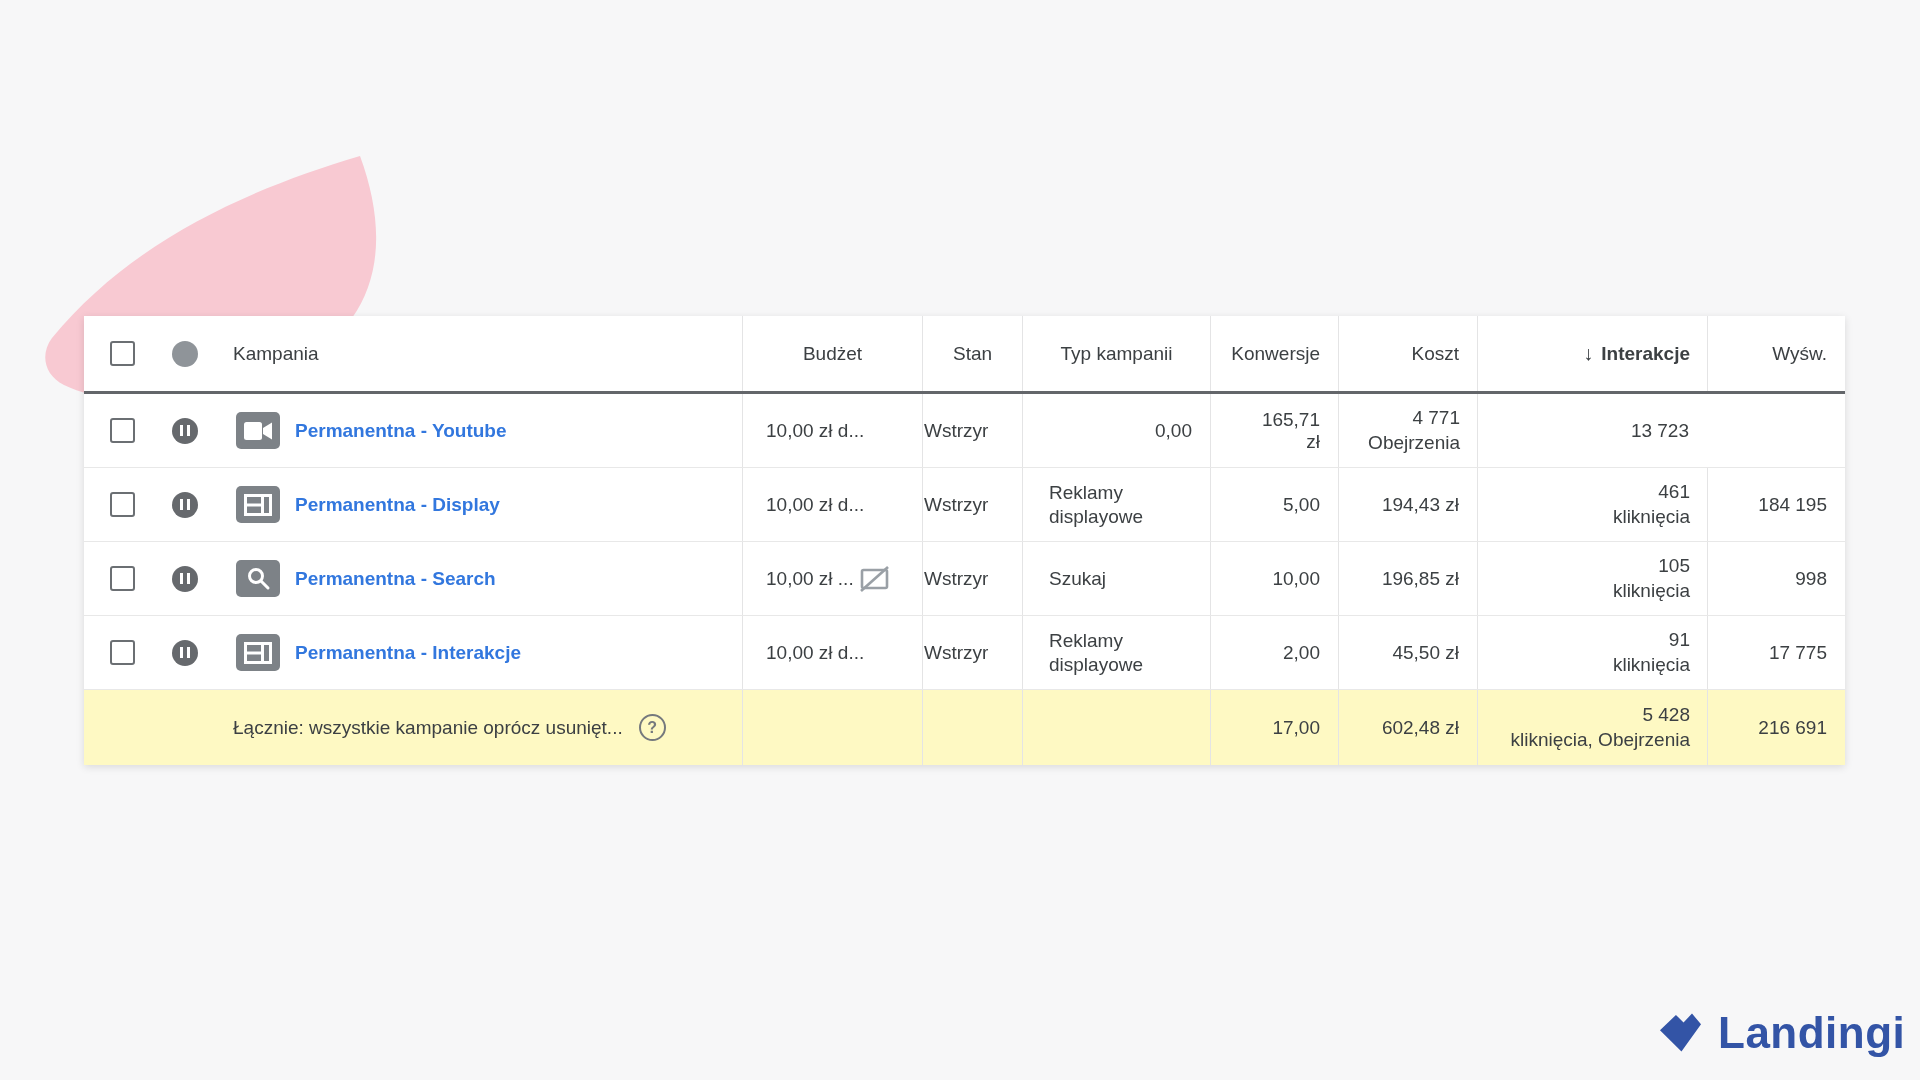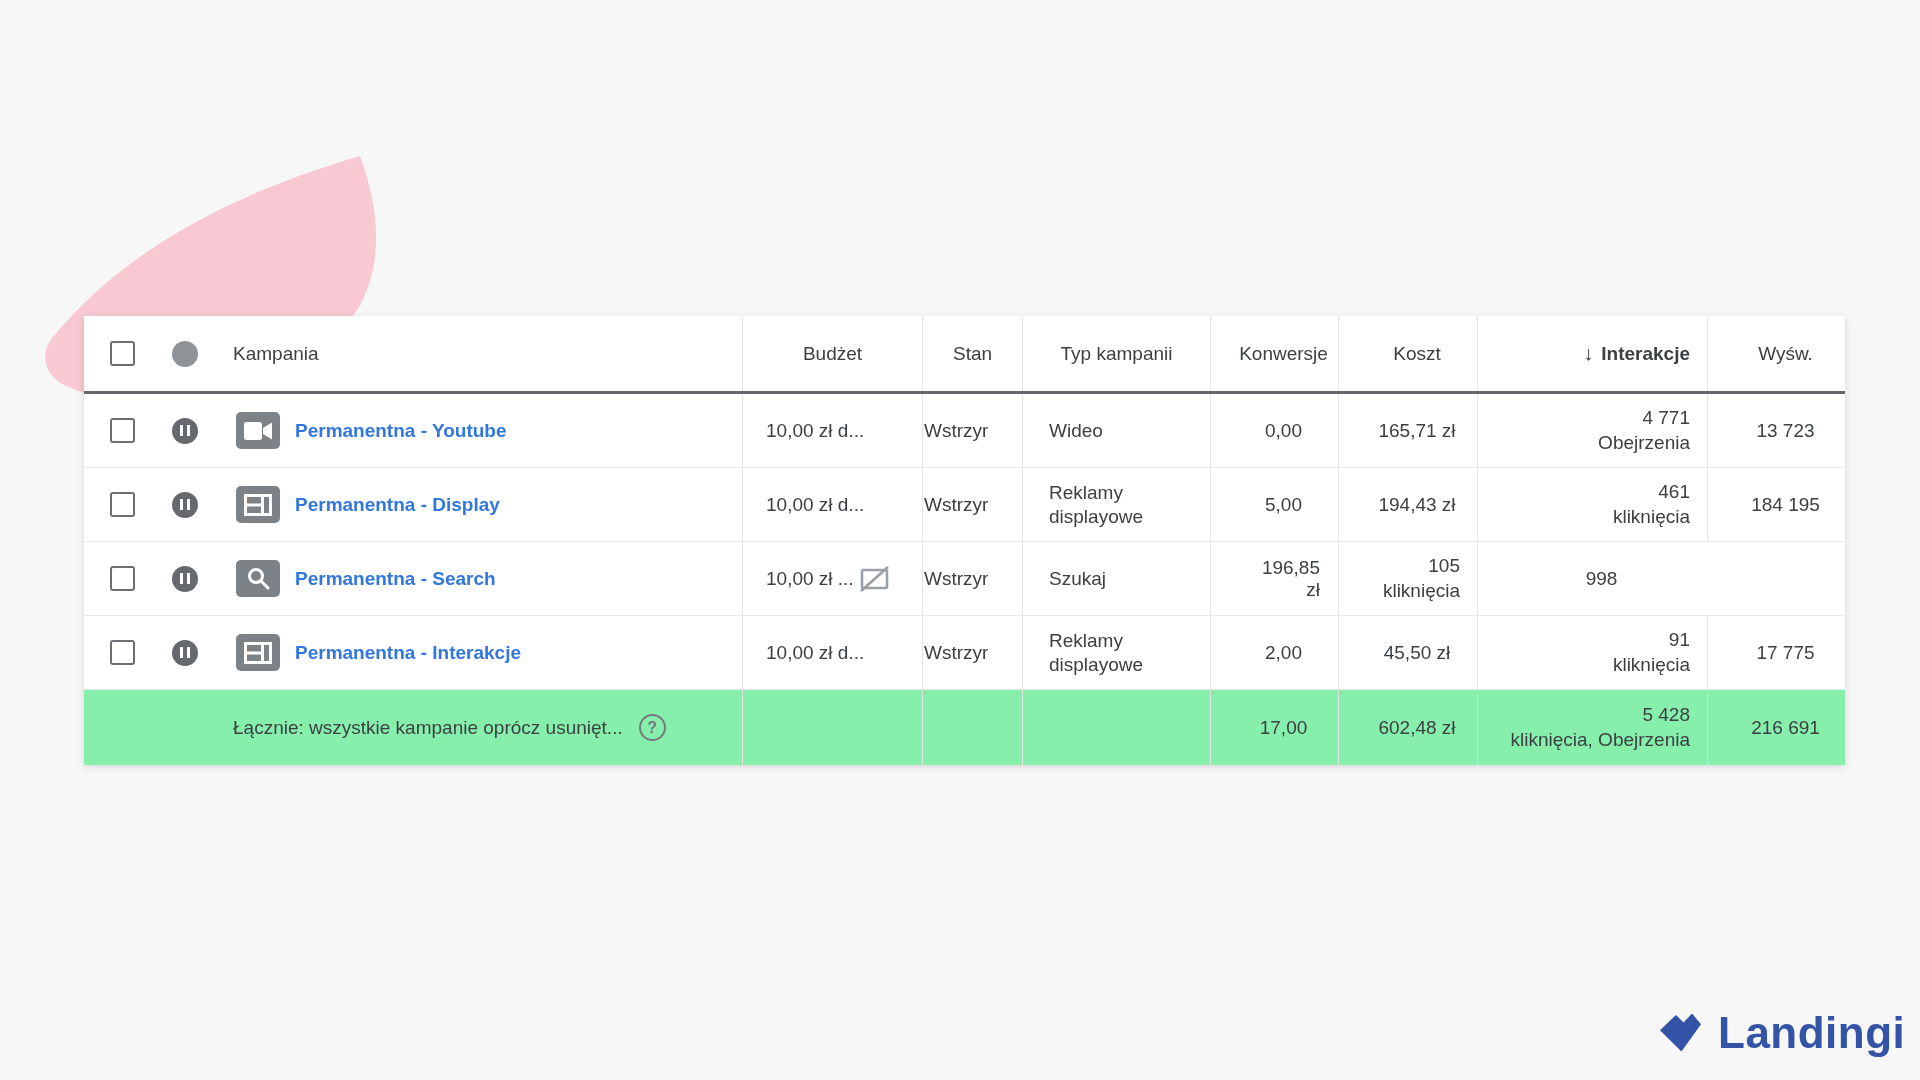--- a/index.html
+++ b/index.html
@@ -24,34 +24,34 @@
     font-size:19px;
     margin-top:6px;
   }
   .grid-row {
     display:grid;
     grid-template-columns:76px 70px 512px 180px 100px 188px 128px 139px 230px 138px;
     align-items:center;
   }
   .thead { height:78px; border-bottom:3px solid #63666a; color:#3c4043; }
   .trow  { height:74px; border-bottom:1px solid #e8e8e8; background:#fff; }
-  .tfoot { height:75px; background:#86efac; }
+  .tfoot { height:75px; background:#fef9c3; }
 
   .cell { height:100%; display:flex; align-items:center; }
   .bl   { border-left:1px solid #e4e4e5; }
 
   .c-check { justify-content:center; }
   .c-status{ justify-content:flex-start; padding-left:12px; }
   .c-camp  { padding-left:6px; gap:15px;font-weight:bold; }
   .c-camp-h{ padding-left:3px; }
   .c-left-pad { padding-left:23px; }
   .c-stan  { padding-left:1px; }
   .c-typ   { padding-left:26px; line-height:1.25; }
   .c-center{ justify-content:center; }
-  .c-right { justify-content:center; padding-right:18px; text-align:right;padding-left:36px; }
+  .c-right { justify-content:flex-end; padding-right:18px; text-align:right;padding-left:36px; }
   .c-right-tight { justify-content:flex-end; padding-right:17px; text-align:right; }
 
   .hdr-label { font-weight:500; }
   .hdr-bold  { font-weight:700; display:flex; align-items:center; gap:8px; }
 
   .checkbox {
     width:25px; height:25px; border:2.5px solid #6b6f73; border-radius:3px; background:#fff;
   }
   .status-dot-plain {
     width:26px; height:26px; border-radius:50%; background:#8f9499;
@@ -149,21 +149,20 @@
       <div class="type-icon">
         <svg width="30" height="24" viewBox="0 0 30 24">
             <rect x="1" y="3" width="18" height="18" rx="2.5" fill="#fff"></rect>
             <path d="M20 9 L29 3.5 V20.5 L20 15 Z" fill="#fff"></path>
           </svg>
       </div>
       <a class="camp-link">Permanentna - Youtube</a>
     </div>
     <div class="cell c-left-pad bl">10,00 zł d...</div>
     <div class="cell c-stan bl">Wstrzyr</div>
-    <div class="cell c-typ bl">Wideo</div>
     <div class="cell c-right bl">0,00</div>
     <div class="cell c-right bl">165,71 zł</div>
     <div class="cell c-right-tight bl">
       <div class="two-line">
         <span>4 771</span>
         <span>Obejrzenia</span>
       </div>
     </div>
     <div class="cell c-right bl">13 723</div>
   </div>
@@ -225,20 +224,21 @@
       <div class="budget-flex">
         <span>10,00 zł ...</span>
         <svg width="34" height="30" viewBox="0 0 34 30" fill="none" stroke="#9aa0a6" stroke-width="2.6">
             <rect x="4" y="6" width="25" height="18" rx="1.5"></rect>
             <line x1="3" y1="27" x2="30" y2="3"></line>
           </svg>
       </div>
     </div>
     <div class="cell c-stan bl">Wstrzyr</div>
     <div class="cell c-typ bl">Szukaj</div>
+    <div class="cell c-right bl">10,00</div>
     <div class="cell c-right bl">196,85 zł</div>
     <div class="cell c-right-tight bl">
       <div class="two-line">
         <span>105</span>
         <span>kliknięcia</span>
       </div>
     </div>
     <div class="cell c-right bl">998</div>
   </div>
 

